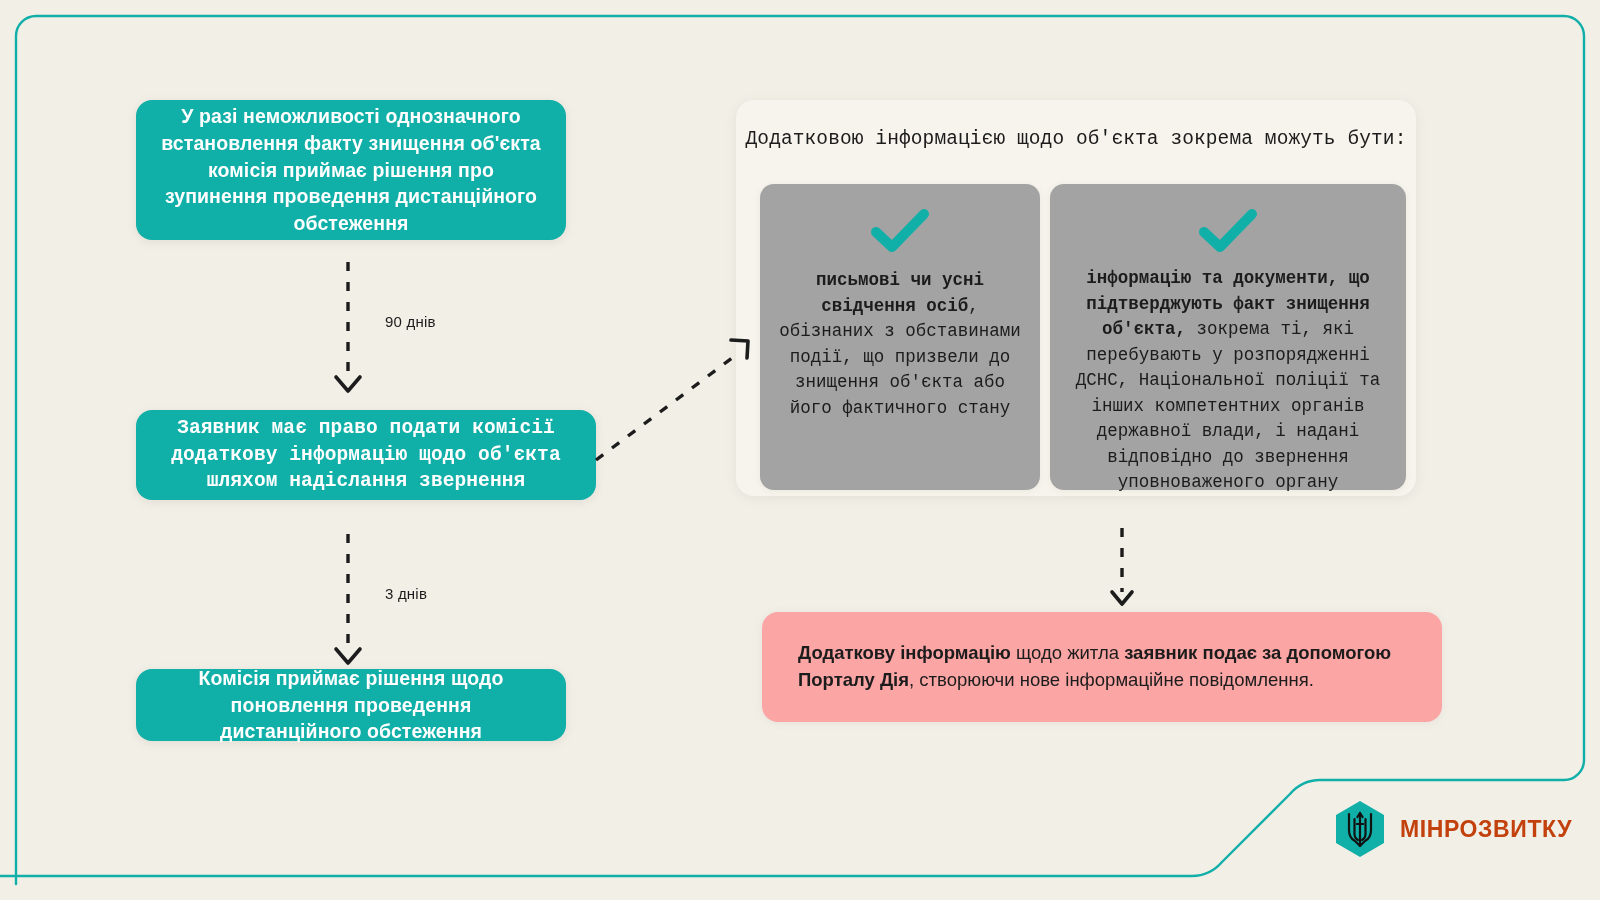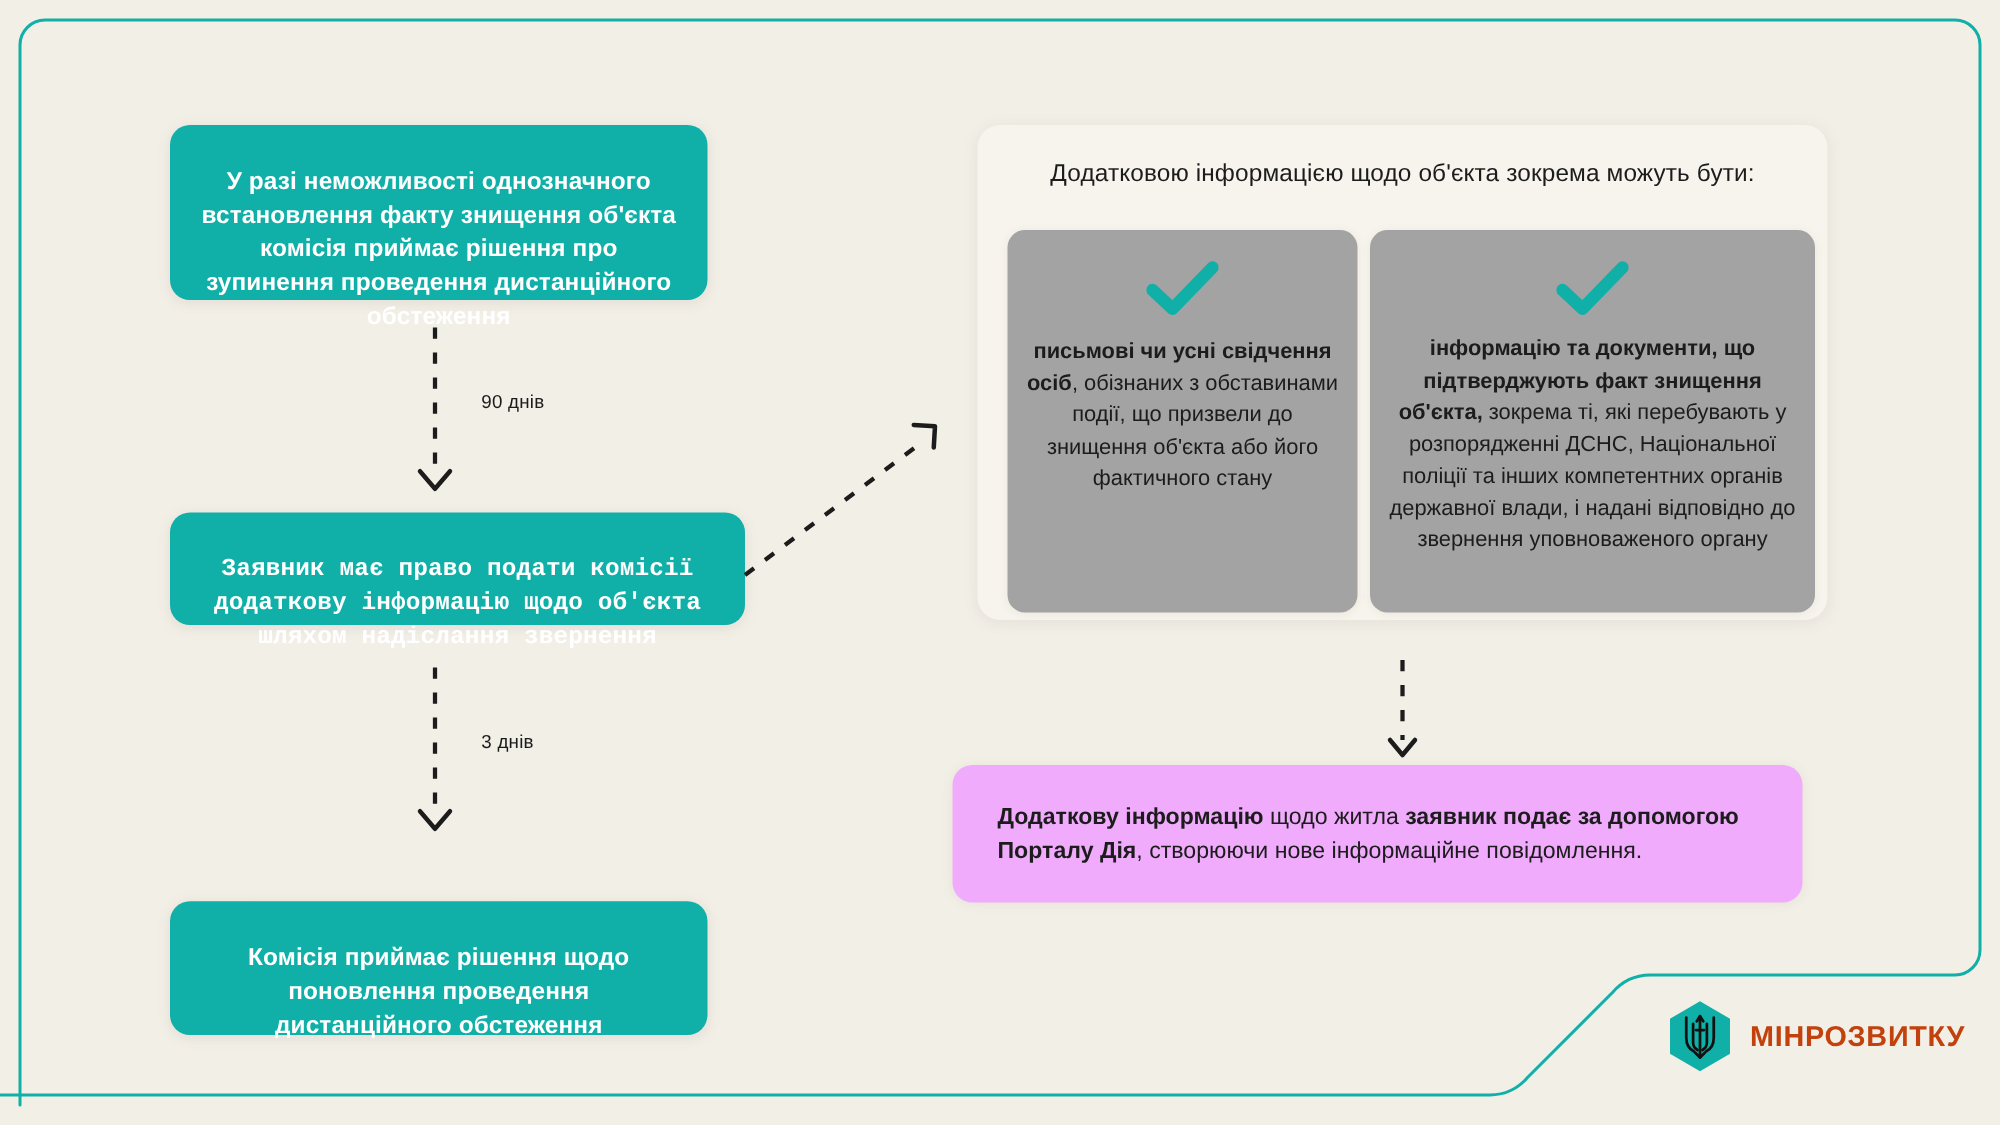--- a/index.html
+++ b/index.html
@@ -28,49 +28,51 @@
   .teal-box {
     position: absolute;
     background: #10AFA8;
     border-radius: 16px;
     color: #FFFFFF;
     font-weight: bold;
     font-size: 19.5px;
     line-height: 1.38;
     text-align: center;
     display: flex;
+    align-items: center;
     justify-content: center;
-    padding: 32px 22px;
+    padding: 14px 22px;
     box-sizing: border-box;
     box-shadow: 0 2px 10px rgba(120,110,90,0.13);
     letter-spacing: 0.1px;
   }
   #box-stop      { left: 136px; top: 100px;  width: 430px; height: 140px; }
   #box-applicant { left: 136px; top: 410px;  width: 460px; height: 90px; font-family: Liberation Mono, monospace;  }
-  #box-resume    { left: 136px; top: 721px;  width: 430px; height: 107px;  }
+  #box-resume    { left: 136px; top: 669px;  width: 430px; height: 72px;  }
 
   
   .arrow-label {
     position: absolute;
     font-size: 15px;
     color: #1C1C1C;
     white-space: nowrap;
     letter-spacing: 0.2px;
   }
   #label-90 { left: 385px; top: 313px; }
   #label-5  { left: 385px; top: 585px; }
 
   
   #right-panel {
     position: absolute;
-    left: 782px; top: 100px;
+    left: 736px; top: 100px;
     width: 680px; height: 396px;
     background: #F7F4ED;
     border-radius: 18px;
     box-shadow: 0 2px 12px rgba(120,110,90,0.10);
+    font-family: Liberation Mono, monospace;
   }
   #panel-heading {
     position: absolute;
     left: 0; top: 28px;
     width: 100%;
     text-align: center;
     font-size: 19.5px;
     color: #1C1C1C;
     letter-spacing: 0.1px;
   }
@@ -94,21 +96,21 @@
     line-height: 1.46;
     color: #1C1C1C;
   }
   .card-text b { font-weight: bold; }
 
   
   #bottom-card {
     position: absolute;
     left: 762px; top: 612px;
     width: 680px; height: 110px;
-    background: #f0abfc;
+    background: #fca5a5;
     border-radius: 16px;
     box-shadow: 0 1px 9px rgba(120,110,90,0.09);
     display: flex;
     align-items: center;
     justify-content: flex-start;
     box-sizing: border-box;
     padding: 0 36px;
   }
   #bottom-card .card-text { font-size: 18.5px; line-height: 1.45; }
 

